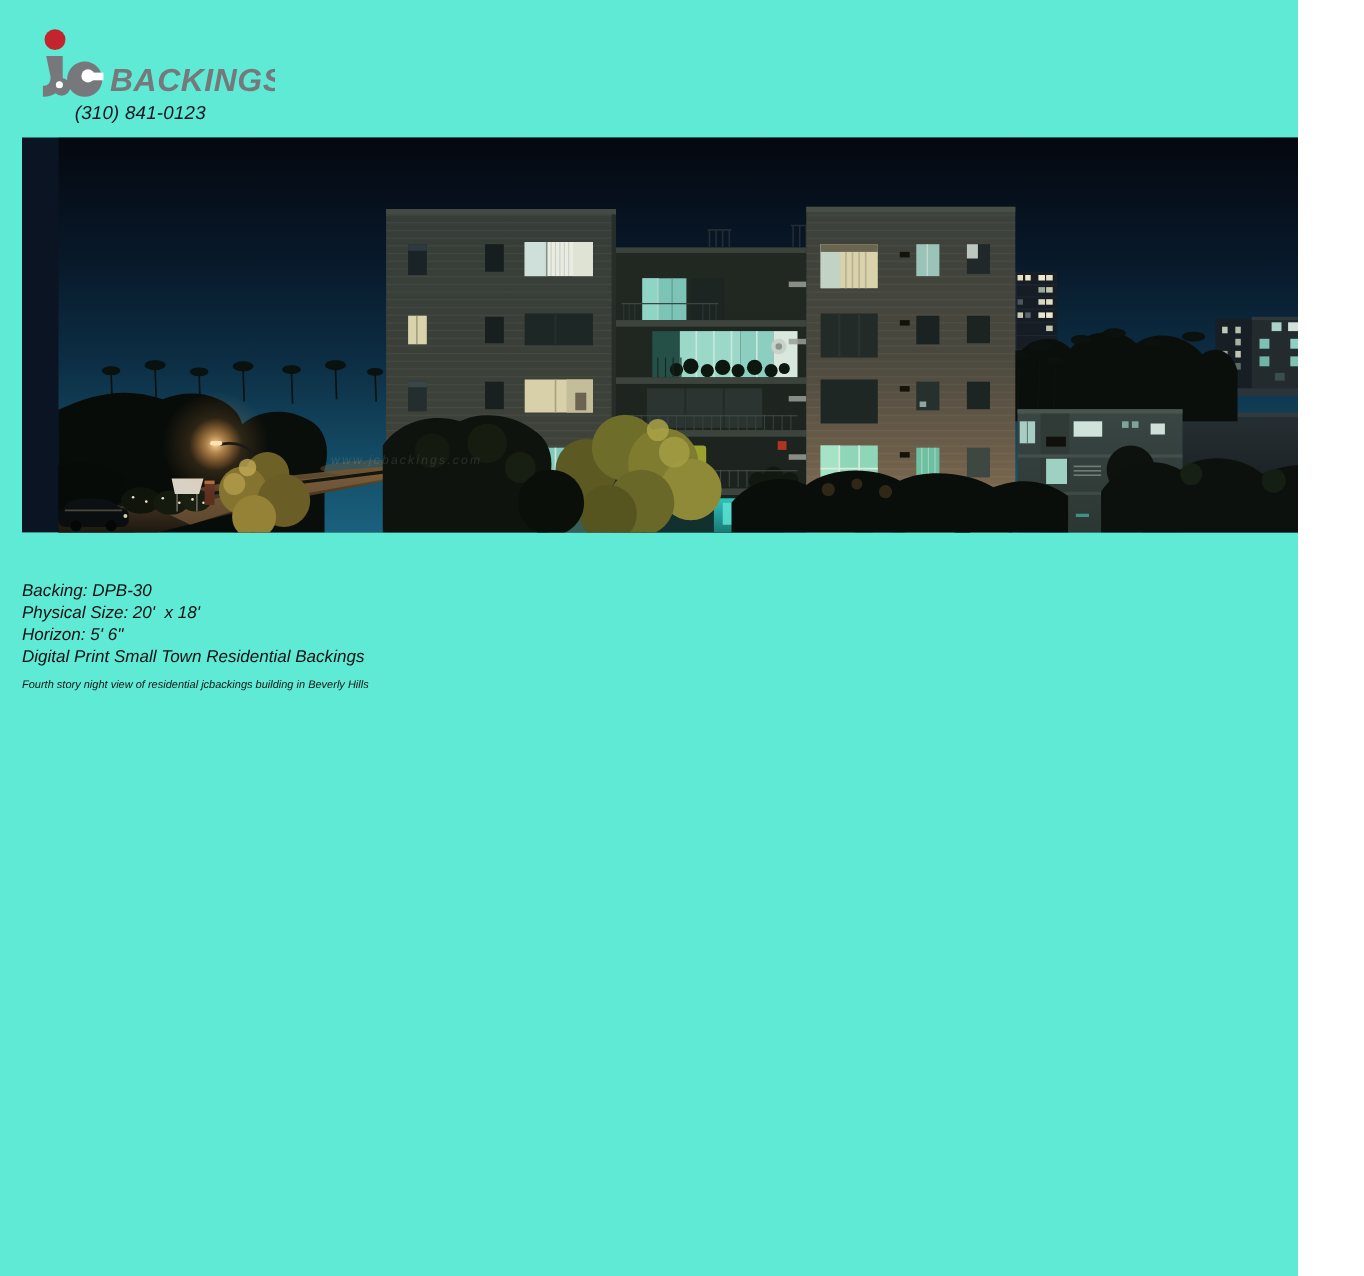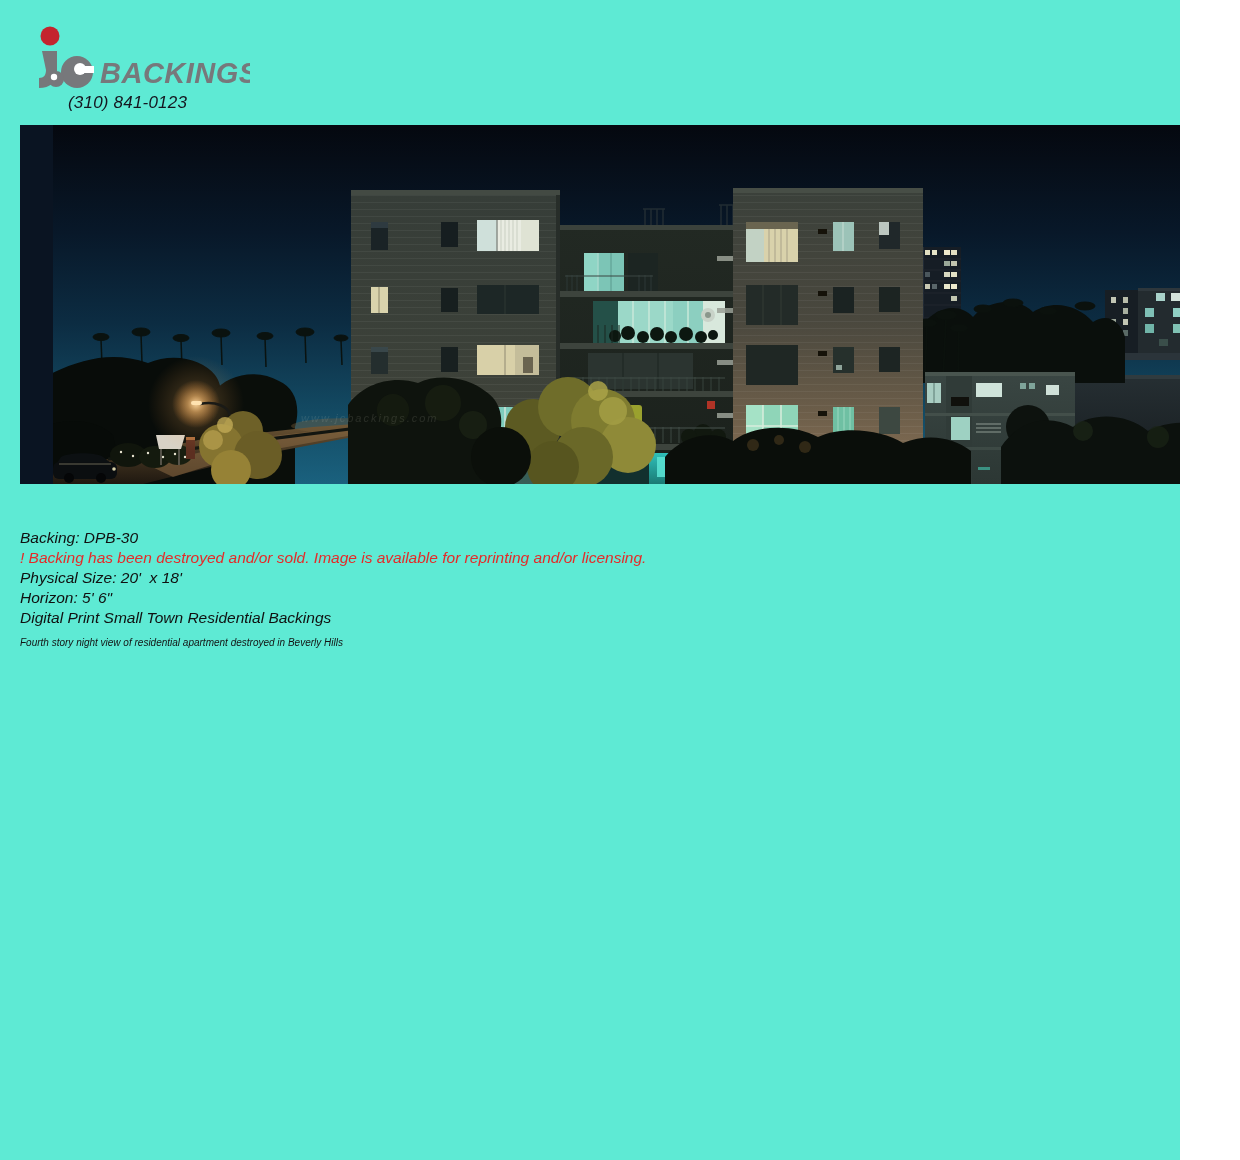--- a/index.html
+++ b/index.html
@@ -563,20 +563,19 @@
           <circle cx="1105" cy="312" r="11" fill="#1a2416" opacity="0.7"></circle>
       <circle cx="1168" cy="318" r="9" fill="#202b1a" opacity="0.6"></circle>
     </g>
 
     <text x="248" y="297" font-size="11" letter-spacing="2" fill="#c9c9b8" opacity="0.14">www.jcbackings.com</text>
   </svg>
   </div>
 
   <div class="caption">
     <div class="cap-line">Backing: DPB-30</div>
-    <div class="cap-line red">! Backing has been destroyed and/or sold. Image is available for reprinting and/or licensing.</div>
     <div class="cap-line">Physical Size: 20'  x 18'</div>
     <div class="cap-line">Horizon: 5' 6"</div>
     <div class="cap-line">Digital Print Small Town Residential Backings</div>
-    <div class="cap-desc">Fourth story night view of residential apartment destroyed in Beverly Hills</div>
+    <div class="cap-desc">Fourth story night view of residential jcbackings building in Beverly Hills</div>
   </div>
 
 </div>
 
 </body></html>

